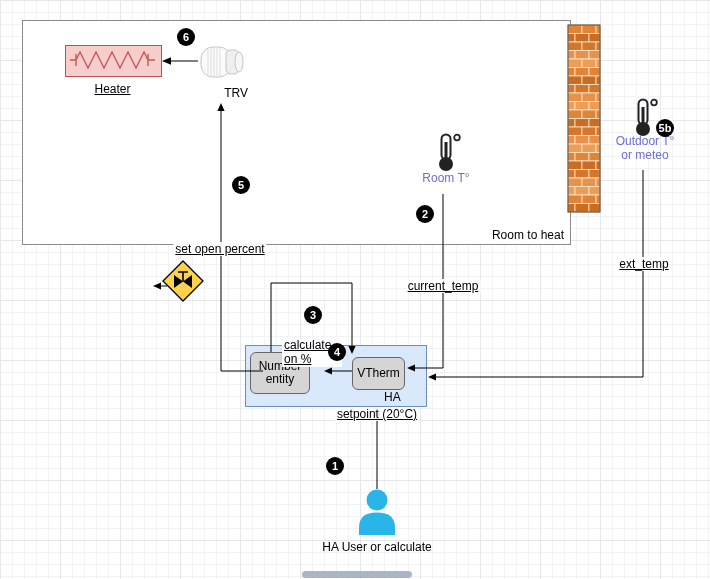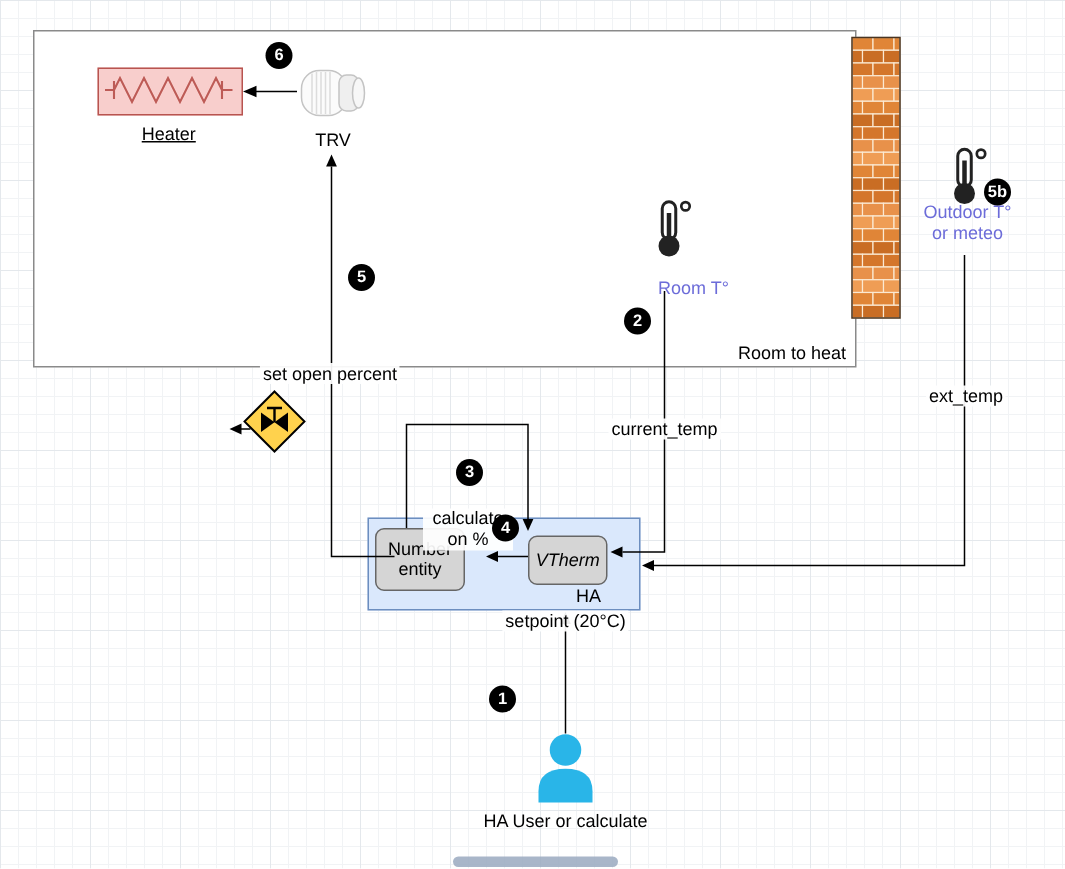--- a/index.html
+++ b/index.html
@@ -12,32 +12,32 @@
       linear-gradient(90deg, #e4e8ec 1px, transparent 1px),
       linear-gradient(#f1f3f5 1px, transparent 1px),
       linear-gradient(90deg, #f1f3f5 1px, transparent 1px);
     background-size:60px 60px,60px 60px,12px 12px,12px 12px;
   }
   .abs{position:absolute;}
   .room{left:22px;top:20px;width:547px;height:223px;background:#fff;border:1px solid #8a8a8a;z-index:1;}
   .room-label{left:462px;top:228px;width:102px;text-align:right;z-index:3;}
   .heater{left:65px;top:45px;width:95px;height:30px;background:#f8cecc;border:1px solid #b85450;z-index:1;}
   .heater-label{left:65px;top:82px;width:95px;text-align:center;z-index:3;text-decoration:underline;}
-  .trv-label{left:196px;top:86px;width:52px;text-align:center;z-index:3;}
+  .trv-label{left:196px;top:86px;width:52px;text-align:right;z-index:3;}
   .ha-box{left:245px;top:345px;width:180px;height:60px;background:#dae8fc;border:1px solid #6c8ebf;z-index:1;}
   .gray-node{background:#d5d5d5;border:1px solid #666;border-radius:6px;z-index:1;
     display:flex;align-items:center;justify-content:center;text-align:center;line-height:1.12;}
   .number-node{left:250px;top:352px;width:58px;height:40px;}
-  .vtherm-node{left:352px;top:357px;width:51px;height:31px;font-style:italic;}
+  .vtherm-node{left:352px;top:357px;width:51px;height:31px;}
   .ha-label{left:384px;top:390px;width:38px;z-index:3;}
   .lbl-blue{color:#6c6cd9;z-index:3;}
-  .roomtemp-label{left:406px;top:185px;width:80px;text-align:right;}
+  .roomtemp-label{left:406px;top:171px;width:80px;text-align:center;}
   .outdoor-label{left:609px;top:134px;width:72px;text-align:center;line-height:1.2;}
   .elabel{z-index:3;background:rgba(255,255,255,0.92);padding:0 2px;white-space:nowrap;
-    transform:translateX(-50%);text-align:center;}
+    transform:translateX(-50%);text-decoration:underline;}
   .elabel.wrap{white-space:normal;line-height:1.15;}
   .setopen-label{left:220px;top:242px;}
   .calc-label{left:312px;top:292px;width:56px;margin-top:47px;}
   .current-label{left:443px;top:279px;}
   .ext-label{left:644px;top:257px;}
   .setpoint-label{left:377px;top:407px;}
   .user-label{left:297px;top:540px;width:160px;text-align:center;z-index:3;}
   .badge{
     position:absolute;z-index:4;transform:translate(-50%,-50%);
     background:#000;color:#fff;font-weight:bold;font-size:11px;

